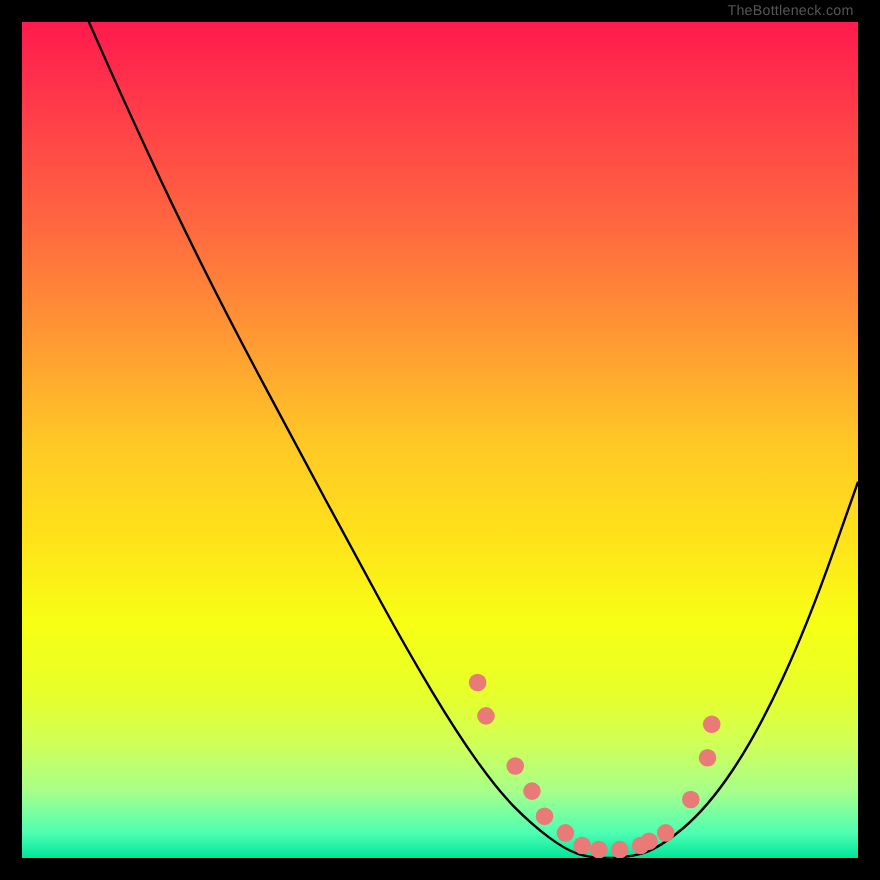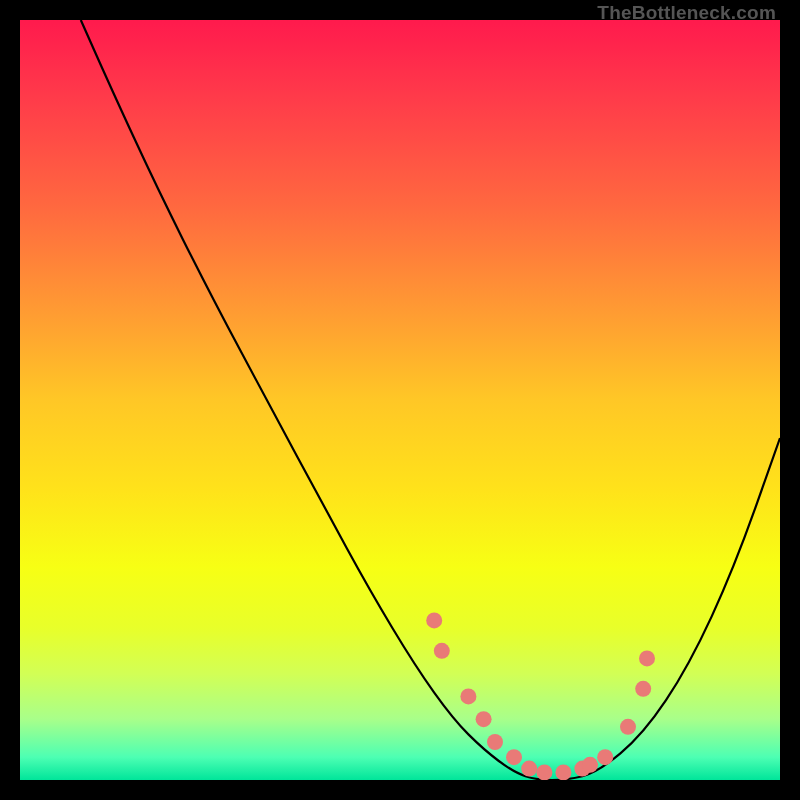--- a/index.html
+++ b/index.html
@@ -53,22 +53,22 @@
     left: 0;
     top: 0;
     width: 760px;
     height: 760px;
   }
   .watermark {
     position: absolute;
     top: 2px;
     right: 24px;
     color: #555;
-    font-size: 19px;
-    font-weight: 700;
+    font-size: 13px;
+    font-weight: 400;
     letter-spacing: 0.2px;
     pointer-events: none;
   }
 </style>
 </head>
 <body>
 
 <div class="frame">
   <div class="plot-area">
     <div class="gradient"></div>

